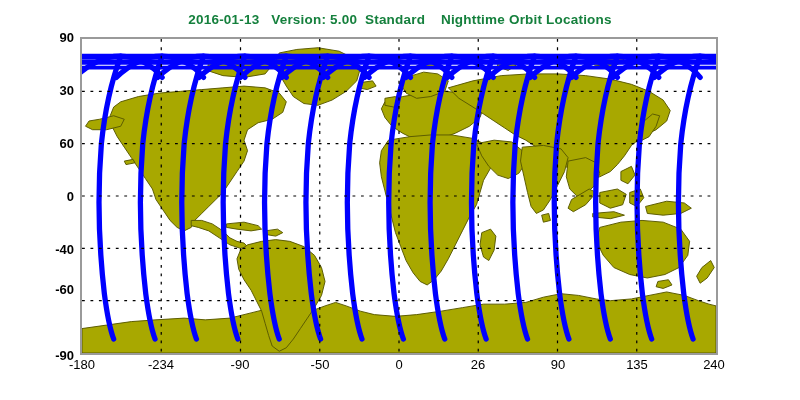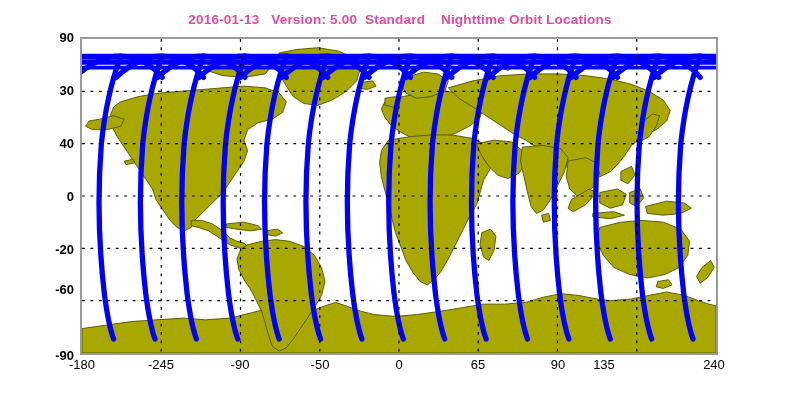--- a/index.html
+++ b/index.html
@@ -10,21 +10,21 @@
     overflow:hidden;
     position:relative;
   }
   #figure{position:absolute;left:0;top:0;width:800px;height:400px;}
   #chart-title{
     position:absolute;
     left:0;top:12px;width:800px;
     text-align:center;
     font-size:13.5px;
     font-weight:bold;
-    color:#ec4899;
+    color:#15803d;
     letter-spacing:0.2px;
     white-space:pre;
   }
   #plot-area{
     position:absolute;
     left:80px;top:37px;
     width:638px;height:318px;
     background:#ffffff;
     border:2px solid #9a9a9a;
     box-sizing:border-box;
@@ -214,29 +214,29 @@
           <line x1="270" y1="0" x2="270" y2="180"></line>
           <line x1="315" y1="0" x2="315" y2="180"></line>
         </g>
 
       </g>
     </svg>
   </div>
 
   <div class="ytick-label" style="top:37px">90</div>
   <div class="ytick-label" style="top:90px">30</div>
-  <div class="ytick-label" style="top:143px">40</div>
+  <div class="ytick-label" style="top:143px">60</div>
   <div class="ytick-label" style="top:196px">0</div>
-  <div class="ytick-label" style="top:249px">-20</div>
+  <div class="ytick-label" style="top:249px">-40</div>
   <div class="ytick-label" style="top:289px">-60</div>
   <div class="ytick-label" style="top:355px">-90</div>
 
   <div class="xtick-label" style="left:82px">-180</div>
-  <div class="xtick-label" style="left:161px">-245</div>
+  <div class="xtick-label" style="left:161px">-234</div>
   <div class="xtick-label" style="left:240px">-90</div>
   <div class="xtick-label" style="left:320px">-50</div>
   <div class="xtick-label" style="left:399px">0</div>
-  <div class="xtick-label" style="left:478px">65</div>
+  <div class="xtick-label" style="left:478px">26</div>
   <div class="xtick-label" style="left:558px">90</div>
-  <div class="xtick-label" style="left:604px">135</div>
+  <div class="xtick-label" style="left:637px">135</div>
   <div class="xtick-label" style="left:714px">240</div>
 
 </div>
 
 </body></html>

